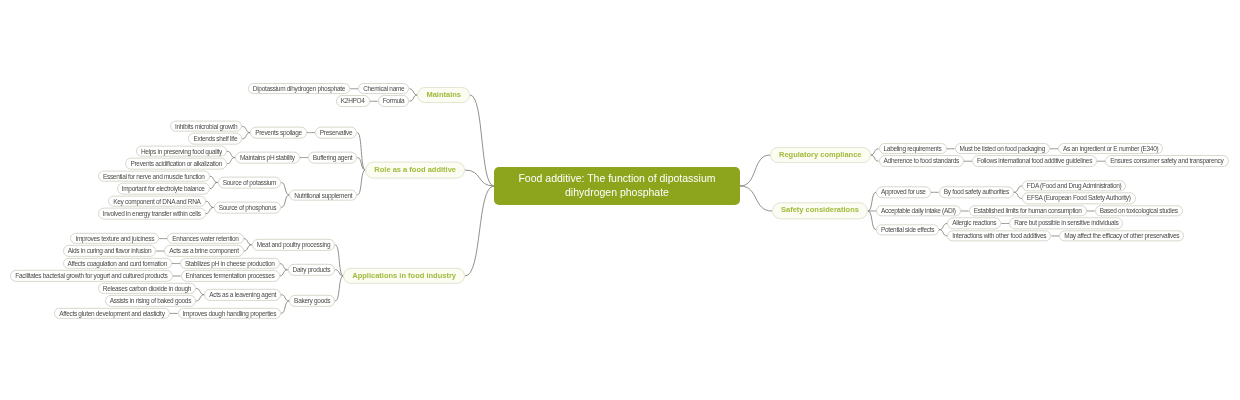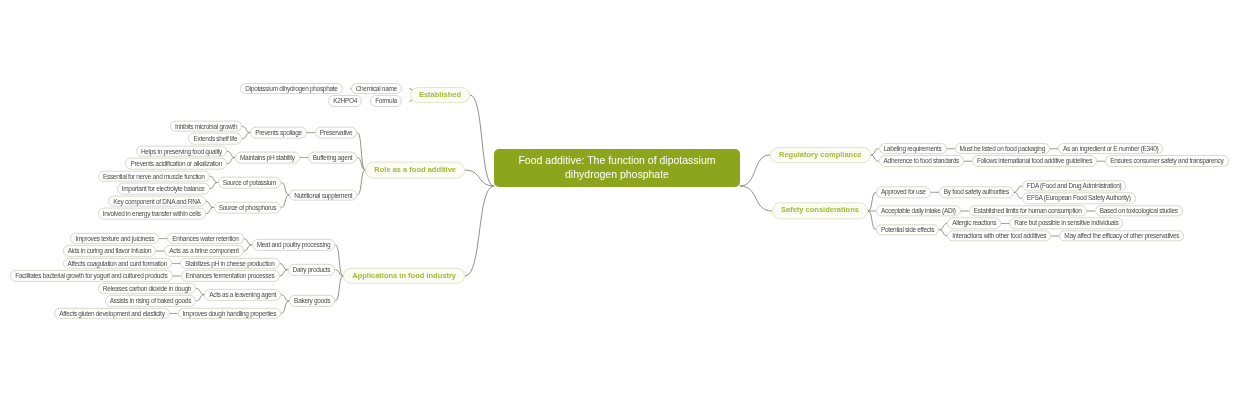--- a/index.html
+++ b/index.html
@@ -27,21 +27,21 @@
   .node{
     background:#fff;border:1px solid var(--node-border);border-radius:999px;
     padding:1px 4px;font-size:6.5px;letter-spacing:-0.3px;line-height:1.15;
     color:var(--node-text);white-space:nowrap;box-shadow:0 0 1px rgba(0,0,0,0.04);
   }
   .node.lvl1{
     background:var(--branch-label-bg);border-color:#e3e6d4;color:var(--branch-label-text);
     font-size:7.5px;letter-spacing:0;padding:3px 8px;border-radius:10px;font-weight:bold;
   }
   #central{
-    position:absolute;left:494px;top:149px;width:246px;height:38px;box-sizing:border-box;
+    position:absolute;left:494px;top:167px;width:246px;height:38px;box-sizing:border-box;
     background:var(--central-bg);color:#ffffff;border:none;border-radius:5px;
     display:flex;align-items:center;justify-content:center;text-align:center;
     font-size:10.5px;letter-spacing:0;line-height:1.3;padding:16px 14px;white-space:normal;
     z-index:1;font-weight:normal;
   }
 </style>
 </head>
 <body>
 
 <div id="canvas">
@@ -103,21 +103,21 @@
       <path d="M 947.21875 223.46875 C 942.21875 223.46875, 944.21875 229.703125, 939.21875 229.703125"></path>
       <path d="M 1009.3125 223.46875 C 1004.3125 223.46875, 1006.3125 223.46875, 1001.3125 223.46875"></path>
       <path d="M 947.21875 235.9375 C 942.21875 235.9375, 944.21875 229.703125, 939.21875 229.703125"></path>
       <path d="M 1059.328125 235.9375 C 1054.328125 235.9375, 1056.328125 235.9375, 1051.328125 235.9375"></path>
     </svg>
 
   <div id="central" class="node central">Food additive: The function of dipotassium dihydrogen phosphate</div>
 
   <div class="branch" style="right:770px;top:95px;">
     <div class="subtree L">
-      <div class="node lvl1">Established</div>
+      <div class="node lvl1">Maintains</div>
       <div class="children">
         <div class="subtree L">
           <div class="node">Chemical name</div>
           <div class="children">
             <div class="subtree L">
                 <div class="node">Dipotassium dihydrogen phosphate</div>
               </div>
           </div>
         </div>
         <div class="subtree L">

